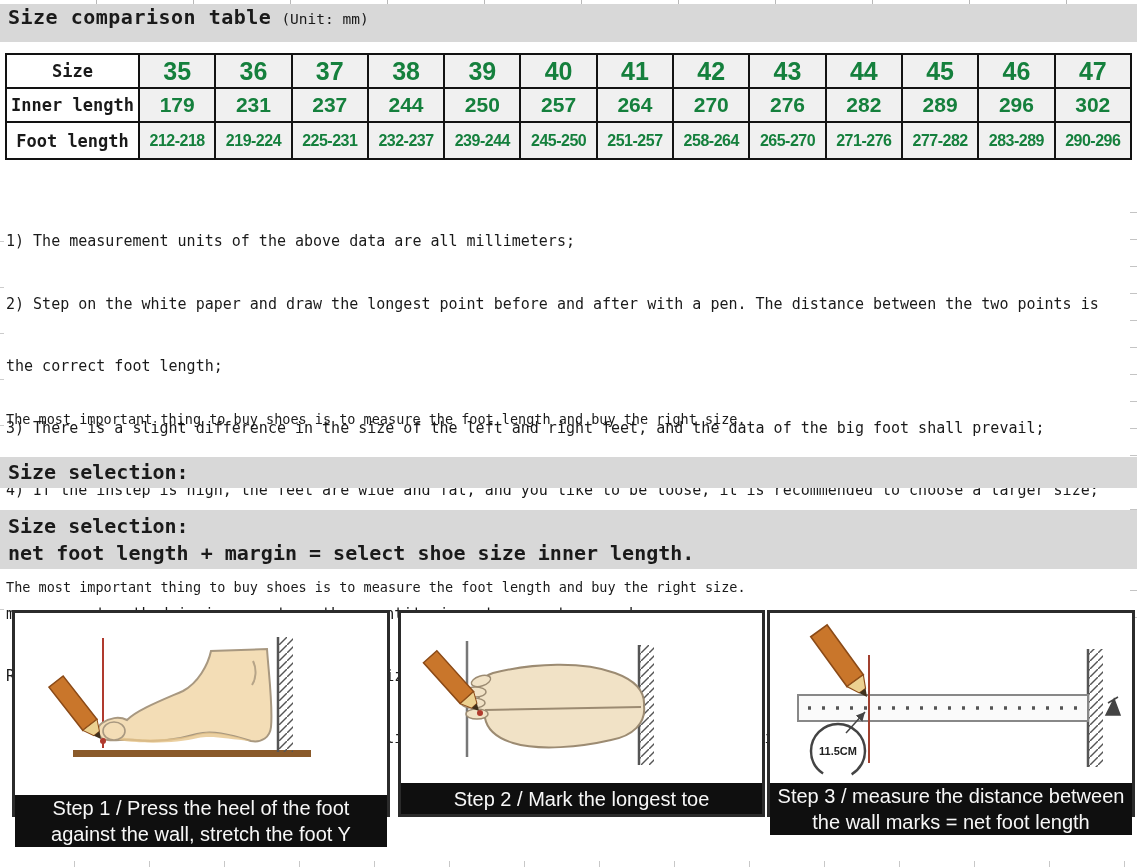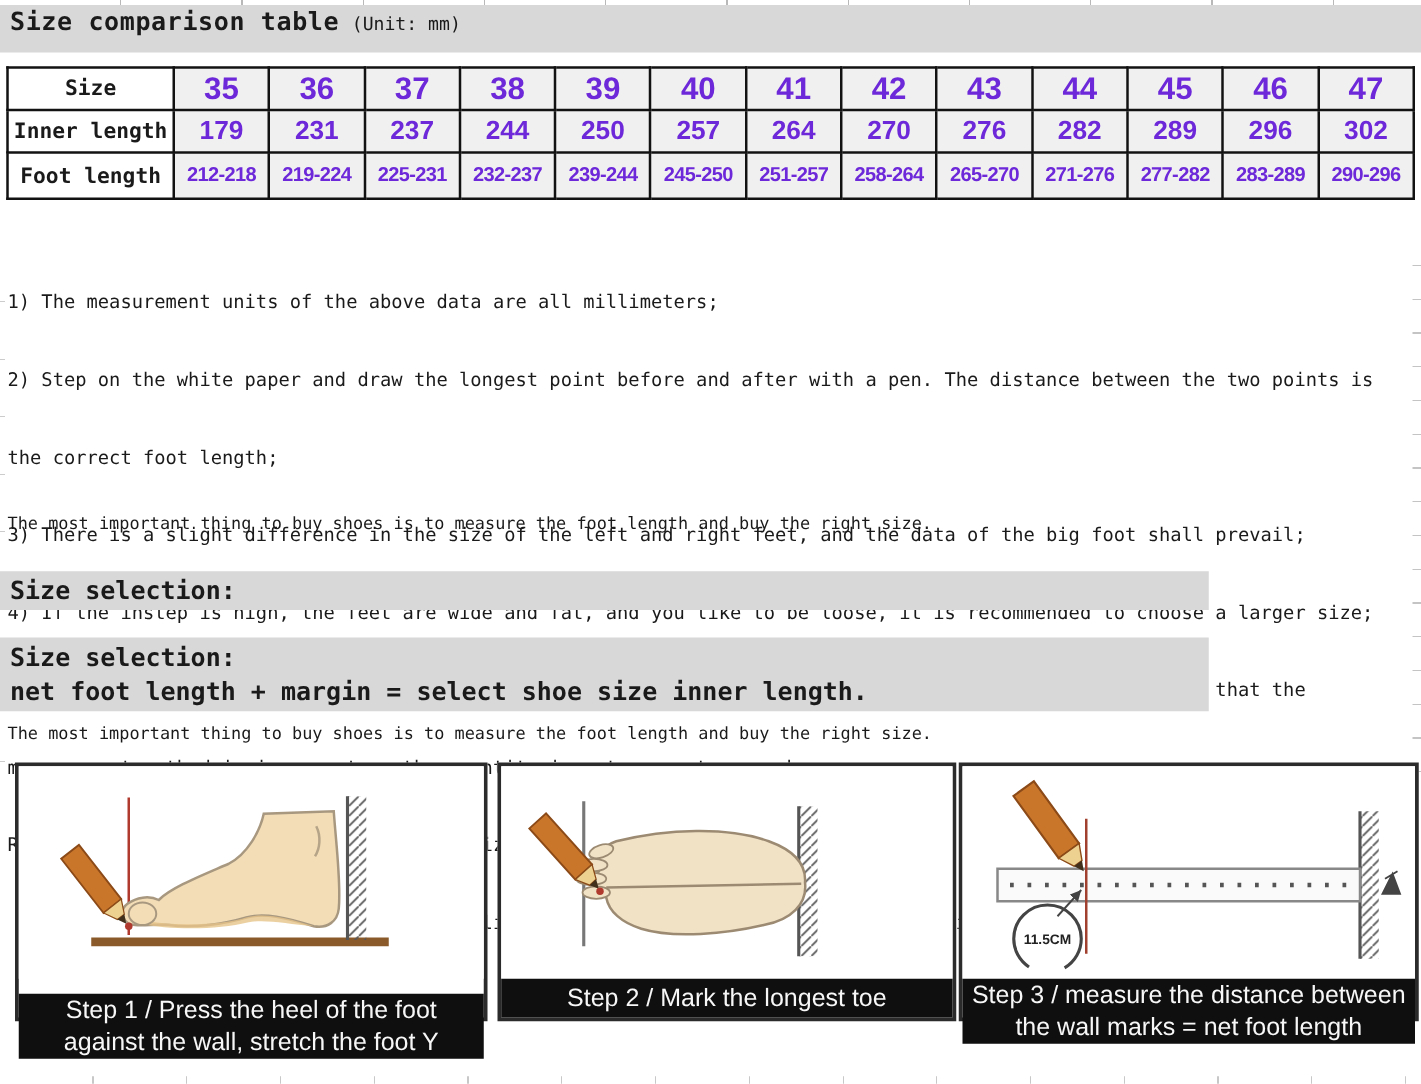--- a/index.html
+++ b/index.html
@@ -21,32 +21,32 @@
   .title-bar{position:absolute;left:0;top:4px;width:1137px;height:38px;background:#d8d8d8;
     display:flex;align-items:baseline;padding-left:8px;box-sizing:border-box;line-height:27px;}
   .title-main{font-weight:bold;font-size:20px;letter-spacing:.5px;}
   .title-unit{font-size:14.5px;margin-left:10px;}
 
   table.size-table{position:absolute;left:5px;top:53px;width:1127px;border-collapse:collapse;
     table-layout:fixed;padding-left:38px;}
   .size-table th,.size-table td{border:2px solid #121212;text-align:center;padding:0;overflow:hidden;}
   .size-table th{background:#ffffff;font-weight:bold;font-size:17px;
     font-family:"DejaVu Sans Mono","Liberation Mono",monospace;}
-  .size-table td{background:#f0f0f0;font-family:"Liberation Sans",sans-serif;font-weight:bold;color:#6d28d9;}
+  .size-table td{background:#f0f0f0;font-family:"Liberation Sans",sans-serif;font-weight:bold;color:#15803d;}
   .size-table col.lbl{width:133px;}
   tr.r-size{height:34px;} tr.r-inner{height:34px;margin-left:22px;} tr.r-foot{height:37px;}
   tr.r-size td{font-size:25px;}
   tr.r-inner td{font-size:21px;}
   tr.r-foot td{font-size:16px;letter-spacing:-.5px;}
 
   .notes{position:absolute;left:6px;top:190px;font-size:15px;line-height:20.7px;white-space:pre;}
   .important{position:absolute;left:6px;font-size:13.5px;white-space:pre;}
   #imp1{top:411px;} #imp2{top:579px;}
 
-  .gray-bar{position:absolute;left:0;width:967px;background:#d8d8d8;box-sizing:border-box;
+  .gray-bar{position:absolute;left:0;width:1137px;background:#d8d8d8;box-sizing:border-box;
     font-weight:bold;font-size:20px;padding-left:8px;}
   #bar1{top:457px;height:31px;line-height:31px;}
   #bar2{top:510px;height:59px;line-height:27px;padding-top:3px;}
 
   .panel{position:absolute;top:610px;height:207px;border:3px solid #2b2b2b;box-sizing:border-box;
     background:#fff;display:flex;flex-direction:column;}
   #panel1{left:12px;width:378px;gap:12px;} #panel2{left:398px;width:367px;} #panel3{left:767px;width:368px;}
   .panel-art{height:170px;background:#fff;flex:0 0 auto;}
   .panel-art svg{display:block;}
   .panel-caption{flex:1;background:#0f0f0f;color:#f7f7f7;font-family:"Liberation Sans",sans-serif;

